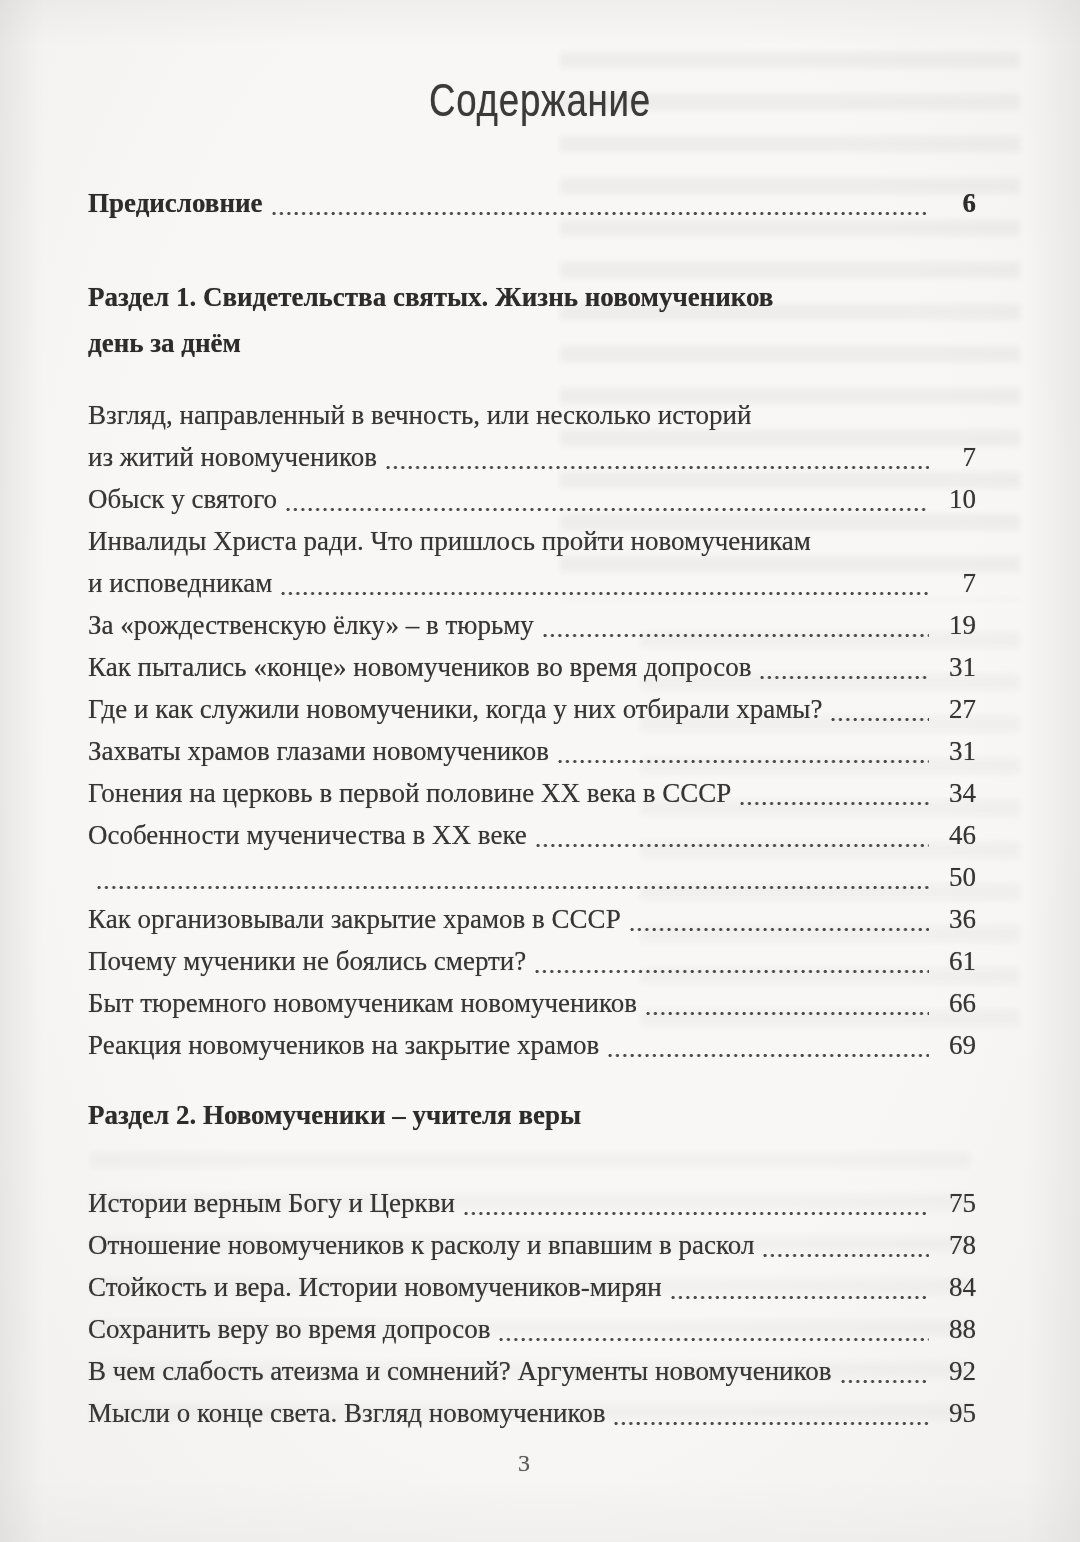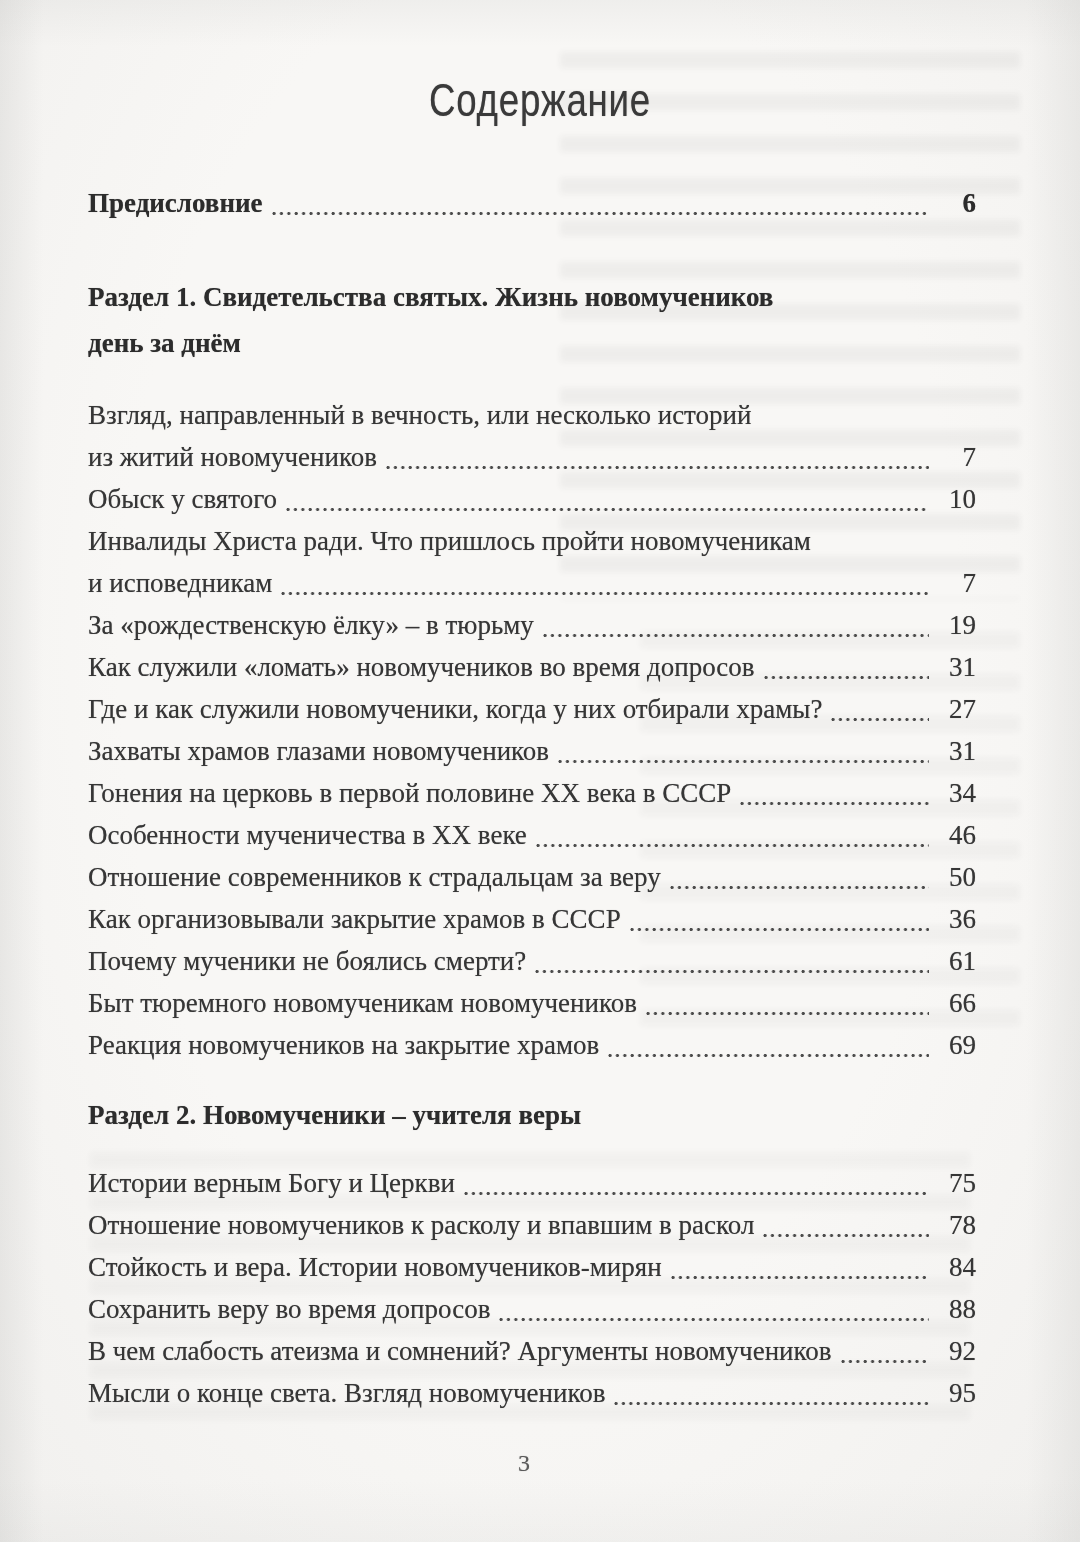--- a/index.html
+++ b/index.html
@@ -82,21 +82,21 @@
   .toc-item.bold .toc-line,
   .toc-item.heading .toc-line {
     font-weight: bold;
     color: #2c2c2c;
   }
   .toc-item.heading .toc-line { height: 46px; line-height: 46px; }
 
   
   .toc-item.preface       { margin-bottom: 50px; }
   .toc-item.heading       { margin-bottom: 28px; }
-  .toc-item.heading.h2    { margin-top: 26px; margin-bottom: 24px; }
+  .toc-item.heading.h2    { margin-top: 26px; margin-bottom: 44px; }
 
   .leader {
     flex: 1 1 auto;
     align-self: flex-end;
     height: 5px;
     margin: 0 5px 8px 9px;
     background-image: radial-gradient(circle at 2px 2.5px, rgba(45,45,45,0.85) 1.25px, rgba(45,45,45,0) 1.9px);
     background-size: 7.4px 5px;
     background-repeat: repeat-x;
   }
@@ -174,21 +174,21 @@
       </div>
       <div class="toc-item entry">
         <div class="toc-line">
           <span class="toc-text">За «рождественскую ёлку» – в тюрьму</span>
           <span class="leader"></span>
           <span class="pagenum">19</span>
         </div>
       </div>
       <div class="toc-item entry">
         <div class="toc-line">
-          <span class="toc-text">Как служили «ломать» новомучеников во время допросов</span>
+          <span class="toc-text">Как пытались «конце» новомучеников во время допросов</span>
           <span class="leader"></span>
           <span class="pagenum">31</span>
         </div>
       </div>
       <div class="toc-item entry">
         <div class="toc-line">
           <span class="toc-text">Где и как служили новомученики, когда у них отбирали храмы?</span>
           <span class="leader"></span>
           <span class="pagenum">27</span>
         </div>
@@ -209,21 +209,20 @@
       </div>
       <div class="toc-item entry">
         <div class="toc-line">
           <span class="toc-text">Особенности мученичества в XX веке</span>
           <span class="leader"></span>
           <span class="pagenum">46</span>
         </div>
       </div>
       <div class="toc-item entry">
         <div class="toc-line">
-          <span class="toc-text">Отношение современников к страдальцам за веру</span>
           <span class="leader"></span>
           <span class="pagenum">50</span>
         </div>
       </div>
       <div class="toc-item entry">
         <div class="toc-line">
           <span class="toc-text">Как организовывали закрытие храмов в СССР</span>
           <span class="leader"></span>
           <span class="pagenum">36</span>
         </div>

